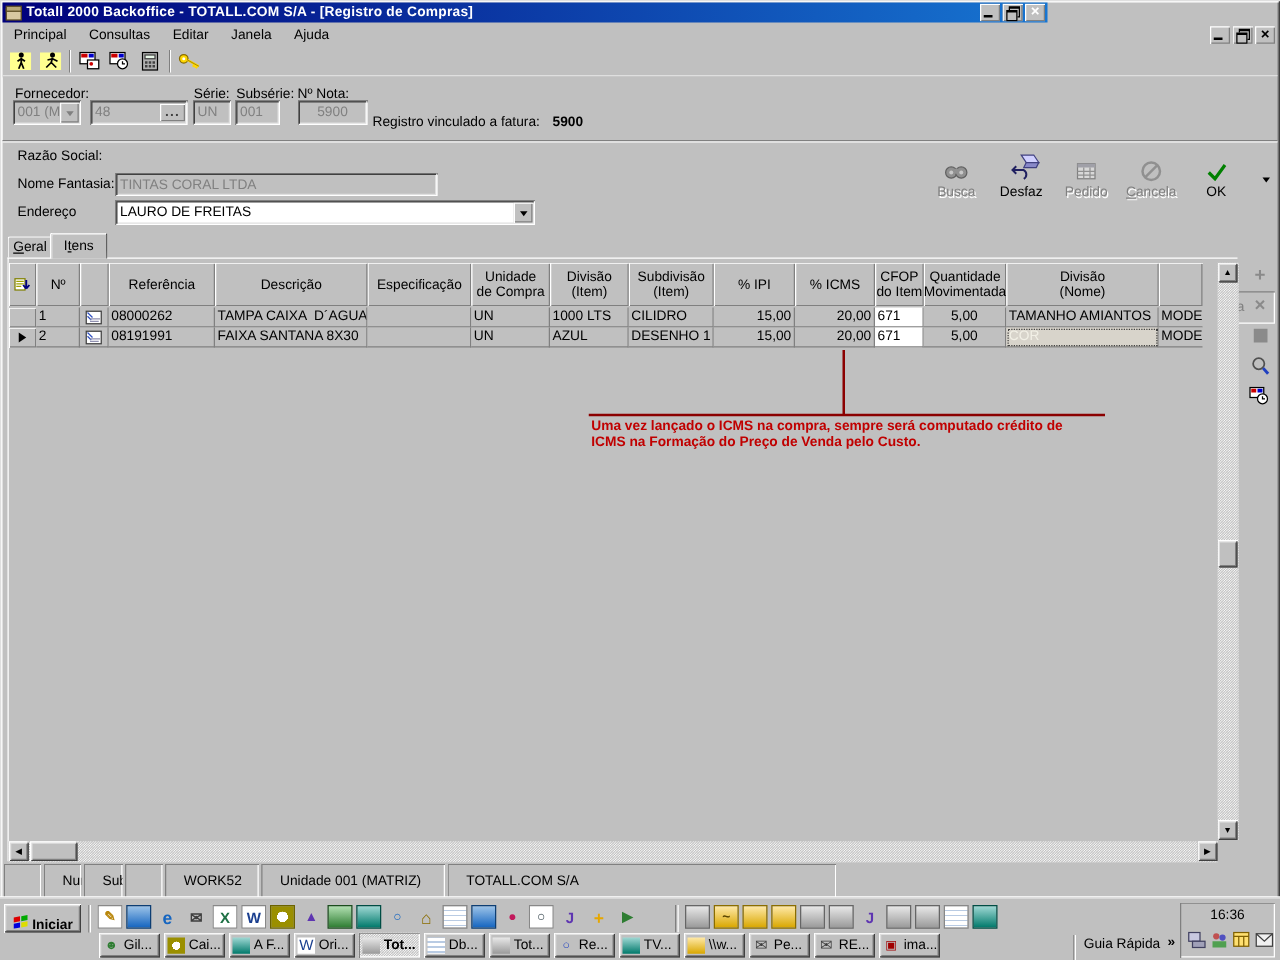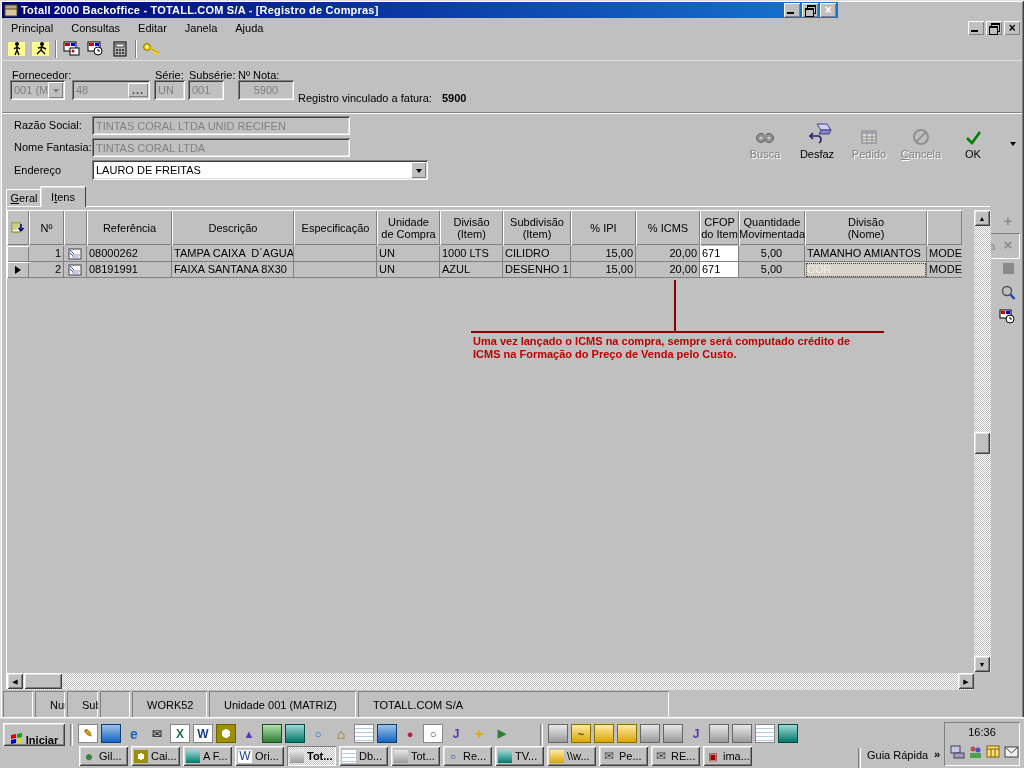--- a/index.html
+++ b/index.html
@@ -61,21 +61,21 @@
 .tab.front{left:40px;top:186px;width:46px;height:21px;z-index:3;box-shadow:inset 1px 1px 0 #dfdfdf}
 .u{text-decoration:underline}
 
 .gridpage{left:6px;top:206px;width:984px;height:483px;border-top:1px solid #fff;border-left:1px solid #fff;z-index:2;background:#c0c0c0}
 .ghead{position:absolute;left:0;top:3px;width:967px;height:35px;display:flex}
 .hc{background:#c0c0c0;box-shadow:inset 1px 1px 0 #fff,inset -1px -1px 0 #808080;display:flex;flex-direction:column;align-items:center;justify-content:center;line-height:12px;text-align:center;overflow:hidden;flex:0 0 auto}
 .grow{position:absolute;left:0;width:967px;height:16px;display:flex}
 .grow .dc{flex:0 0 auto;border-right:1px solid #808080;border-bottom:1px solid #808080;padding:0 2px;line-height:15px;white-space:pre;overflow:hidden;background:#c0c0c0}
 .grow .sel{flex:0 0 auto;background:#c0c0c0;box-shadow:inset 1px 1px 0 #fff,inset -1px -1px 0 #808080;display:flex;align-items:center;justify-content:center}
 .r1{top:39px}.r2{top:55px}
-.c0{width:22px}.c1{width:35px;text-align:right}.c2{width:23px;display:flex;align-items:center;justify-content:center}
+.c0{width:22px}.c1{width:35px;text-align:left}.c2{width:23px;display:flex;align-items:center;justify-content:center}
 .c3{width:85px}.c4{width:122px}.c5{width:83px}.c6{width:63px}.c7{width:63px}.c8{width:68px}
 .c9{width:65px;text-align:right}.c10{width:64px;text-align:right}.c11{width:39px}.c12{width:66px;text-align:center}
 .c13{width:122px}.c14{width:35px;border-right:none!important}
 .wcell{background:#fff!important}
 .focuscell{background:#d8d4cb!important;color:#f2f0e6;outline:1px dotted #404040;outline-offset:-2px}
 .rowmark::before{content:"";border:4px solid transparent;border-left:6px solid #000;margin-left:3px}
 
 .sb-track{background-color:#c0c0c0;background-image:linear-gradient(45deg,#fff 25%,transparent 25%,transparent 75%,#fff 75%),linear-gradient(45deg,#fff 25%,transparent 25%,transparent 75%,#fff 75%);background-size:2px 2px;background-position:0 0,1px 1px}
 .sbtn{position:absolute;width:16px;height:16px;background:#c0c0c0;display:flex;align-items:center;justify-content:center}
 .sbtn i{font-style:normal;font-size:7px;color:#000;line-height:7px}
@@ -303,23 +303,20 @@
             <path d="M3 8 L8 13 L16 2" stroke="#008000" stroke-width="2.6" fill="none"></path>
           </svg>
       </span>
       <span class="lb">OK</span>
     </span>
     <span class="ddmini arr-d black"></span>
   </div>
 
   <div class="abs panel2">
     <span class="lbl" style="left:12px;top:5px">Razão Social:</span>
-    <span class="field in2" style="left:90px;top:2px;width:258px;height:19px">
-        <span>TINTAS CORAL LTDA UNID RECIFEN</span>
-      </span>
     <span class="lbl" style="left:12px;top:27px">Nome Fantasia:</span>
     <span class="field in2" style="left:90px;top:24px;width:258px;height:19px">
         <span>TINTAS CORAL LTDA</span>
       </span>
     <span class="lbl" style="left:12px;top:50px">Endereço</span>
     <span class="field wbgf in2" style="left:90px;top:46px;width:336px;height:20px">
       <span>LAURO DE FREITAS</span>
       <span class="combo-arrow out1 arr-d black"></span>
     </span>
     <span class="lbl" style="left:810px;top:8px">

